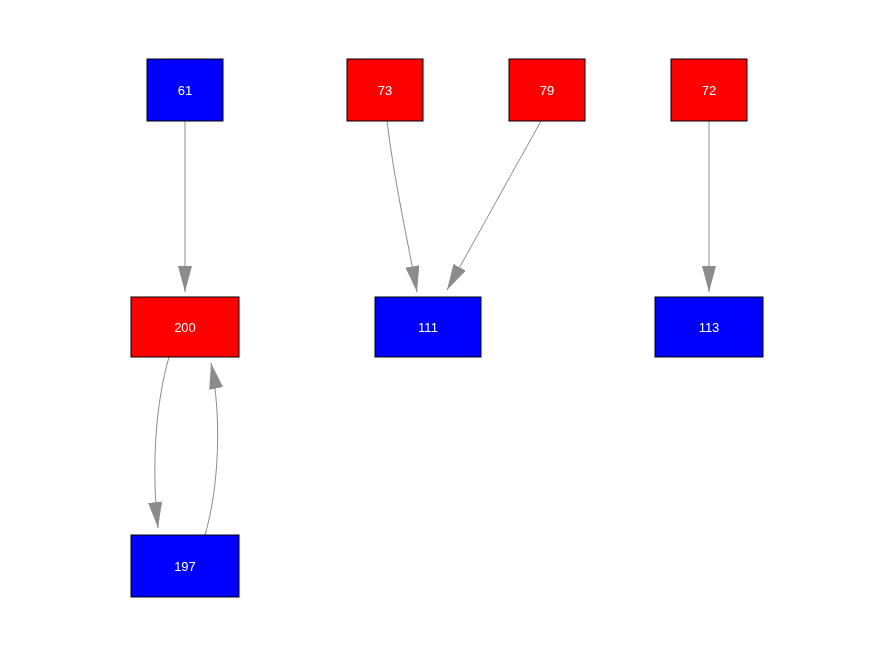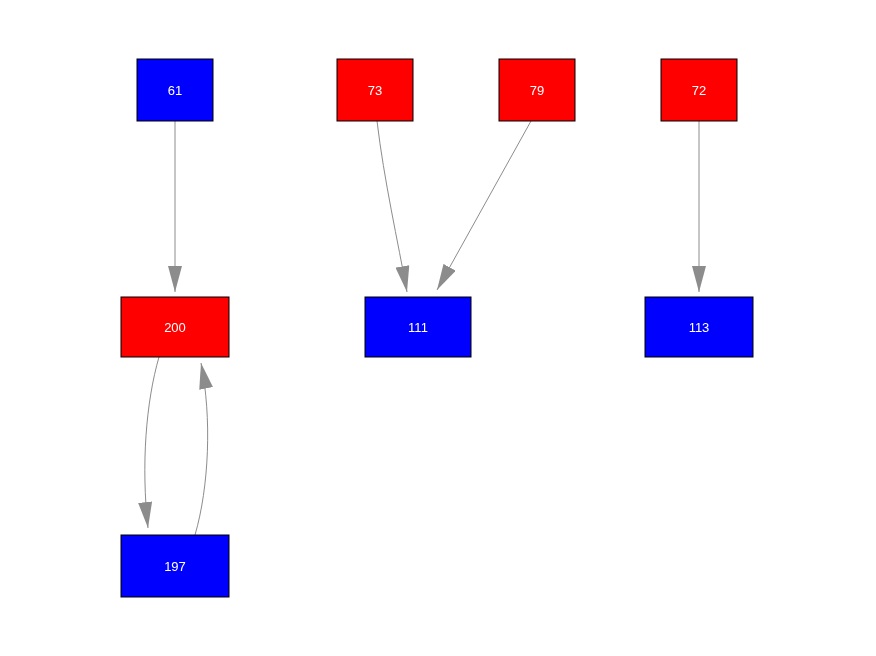--- a/index.html
+++ b/index.html
@@ -9,20 +9,21 @@
     height: 656px;
     background: #ffffff;
     overflow: hidden;
     font-family: "Liberation Sans", "DejaVu Sans", sans-serif;
   }
   .canvas {
     position: relative;
     width: 744px;
     height: 656px;
     background: #ffffff;
+    padding-left: 10px;
   }
   svg {
     display: block;
   }
   svg text {
     font-family: "Liberation Sans", "DejaVu Sans", sans-serif;
     font-size: 13px;
   }
 </style>
 </head>

